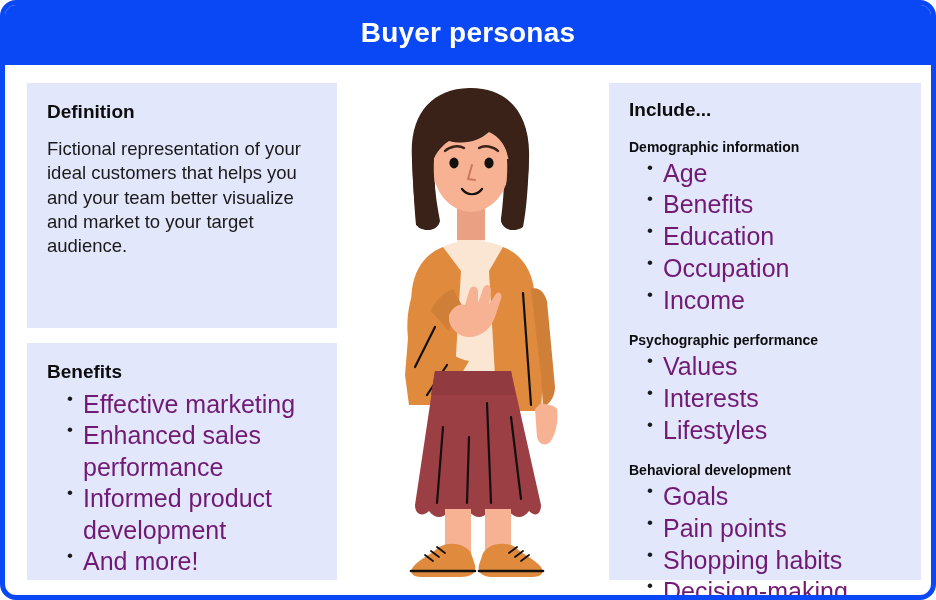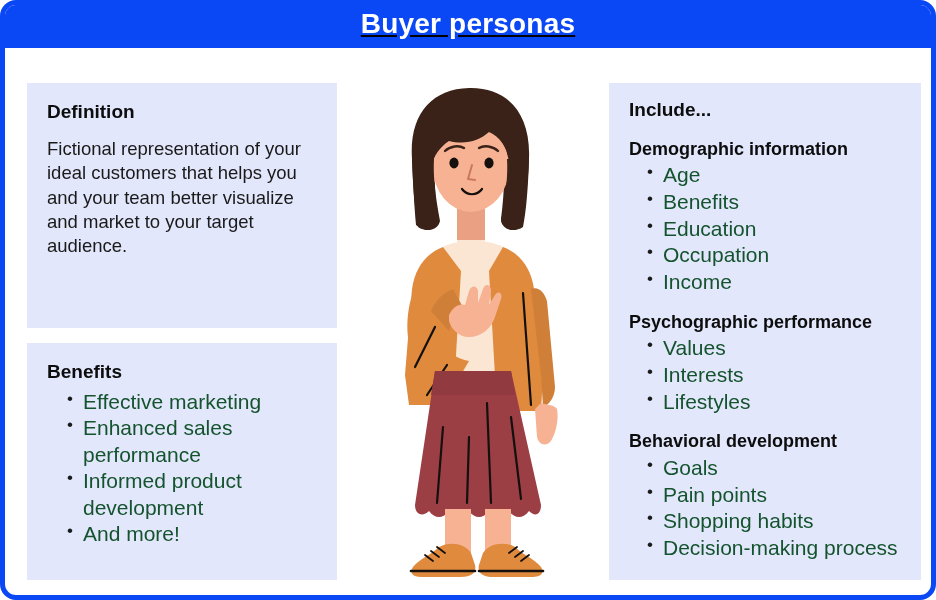--- a/index.html
+++ b/index.html
@@ -24,28 +24,27 @@
     background: #ffffff;
     overflow: hidden;
   }
 
   
   #header-bar {
     position: absolute;
     left: -5px;
     top: -5px;
     width: 936px;
-    height: 48px;
+    height: 65px;
     background: #0A47F5;
     border-top-left-radius: 16px;
     border-top-right-radius: 16px;
     display: flex;
     align-items: center;
     justify-content: center;
-    text-decoration: underline;
   }
   #header-title {
     color: #ffffff;
     font-size: 28px;
     font-weight: bold;
     letter-spacing: 0.2px;
   }
 
   
   #left-column {
@@ -89,36 +88,36 @@
   #benefits-card .card-heading { margin-bottom: 6px; }
 
   .body-text {
     font-size: 18.5px;
     color: #1a1a1a;
     line-height: 1.32;
     margin: 0;
   }
 
   .sub-heading {
-    font-size: 18px;
+    font-size: 14px;
     font-weight: bold;
     color: #0d0d0d;
     margin: 16px 0 2px 0;
     line-height: 1.2;
   }
   .sub-heading.first { margin-top: 18px; }
 
   ul.bullets {
     margin: 2px 0 0 0;
     padding-left: 32px;
     list-style: none;
   }
   ul.bullets li {
-    font-size: 21px;
-    color: #14532d;
+    font-size: 25px;
+    color: #701a75;
     line-height: 1.27;
     position: relative;
     padding-left: 2px;
   }
   ul.bullets li::before {
     content: "\2022";
     position: absolute;
     left: -14px;
     top: -1px;
     font-size: 17px;

